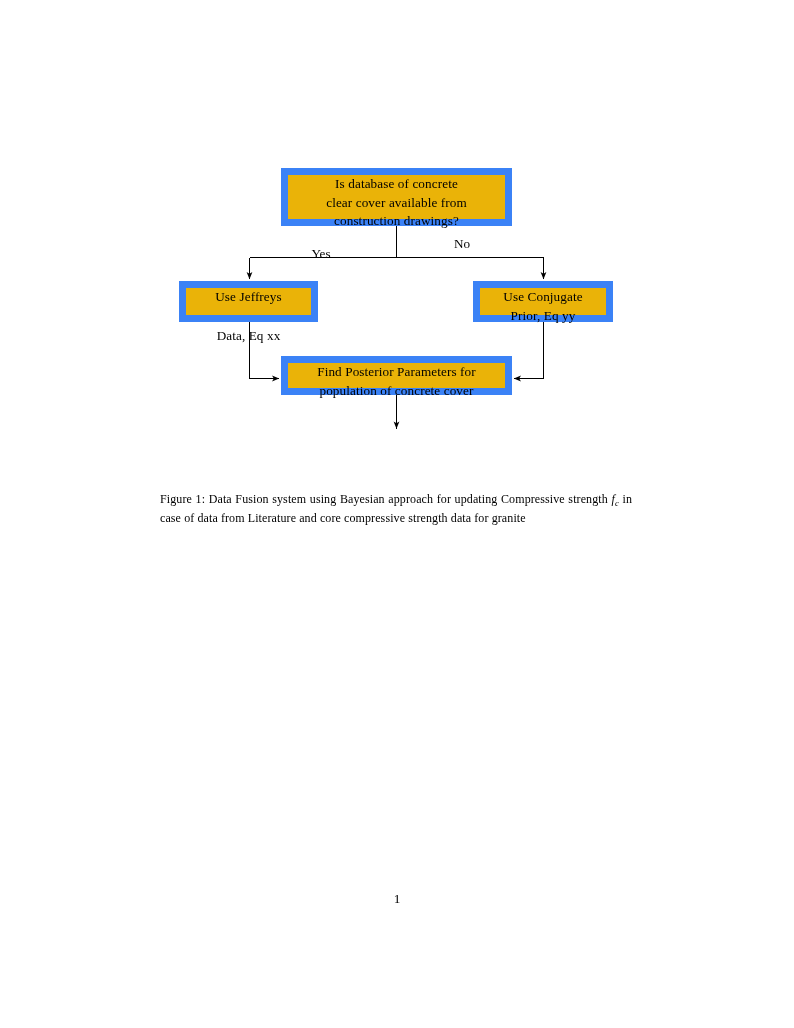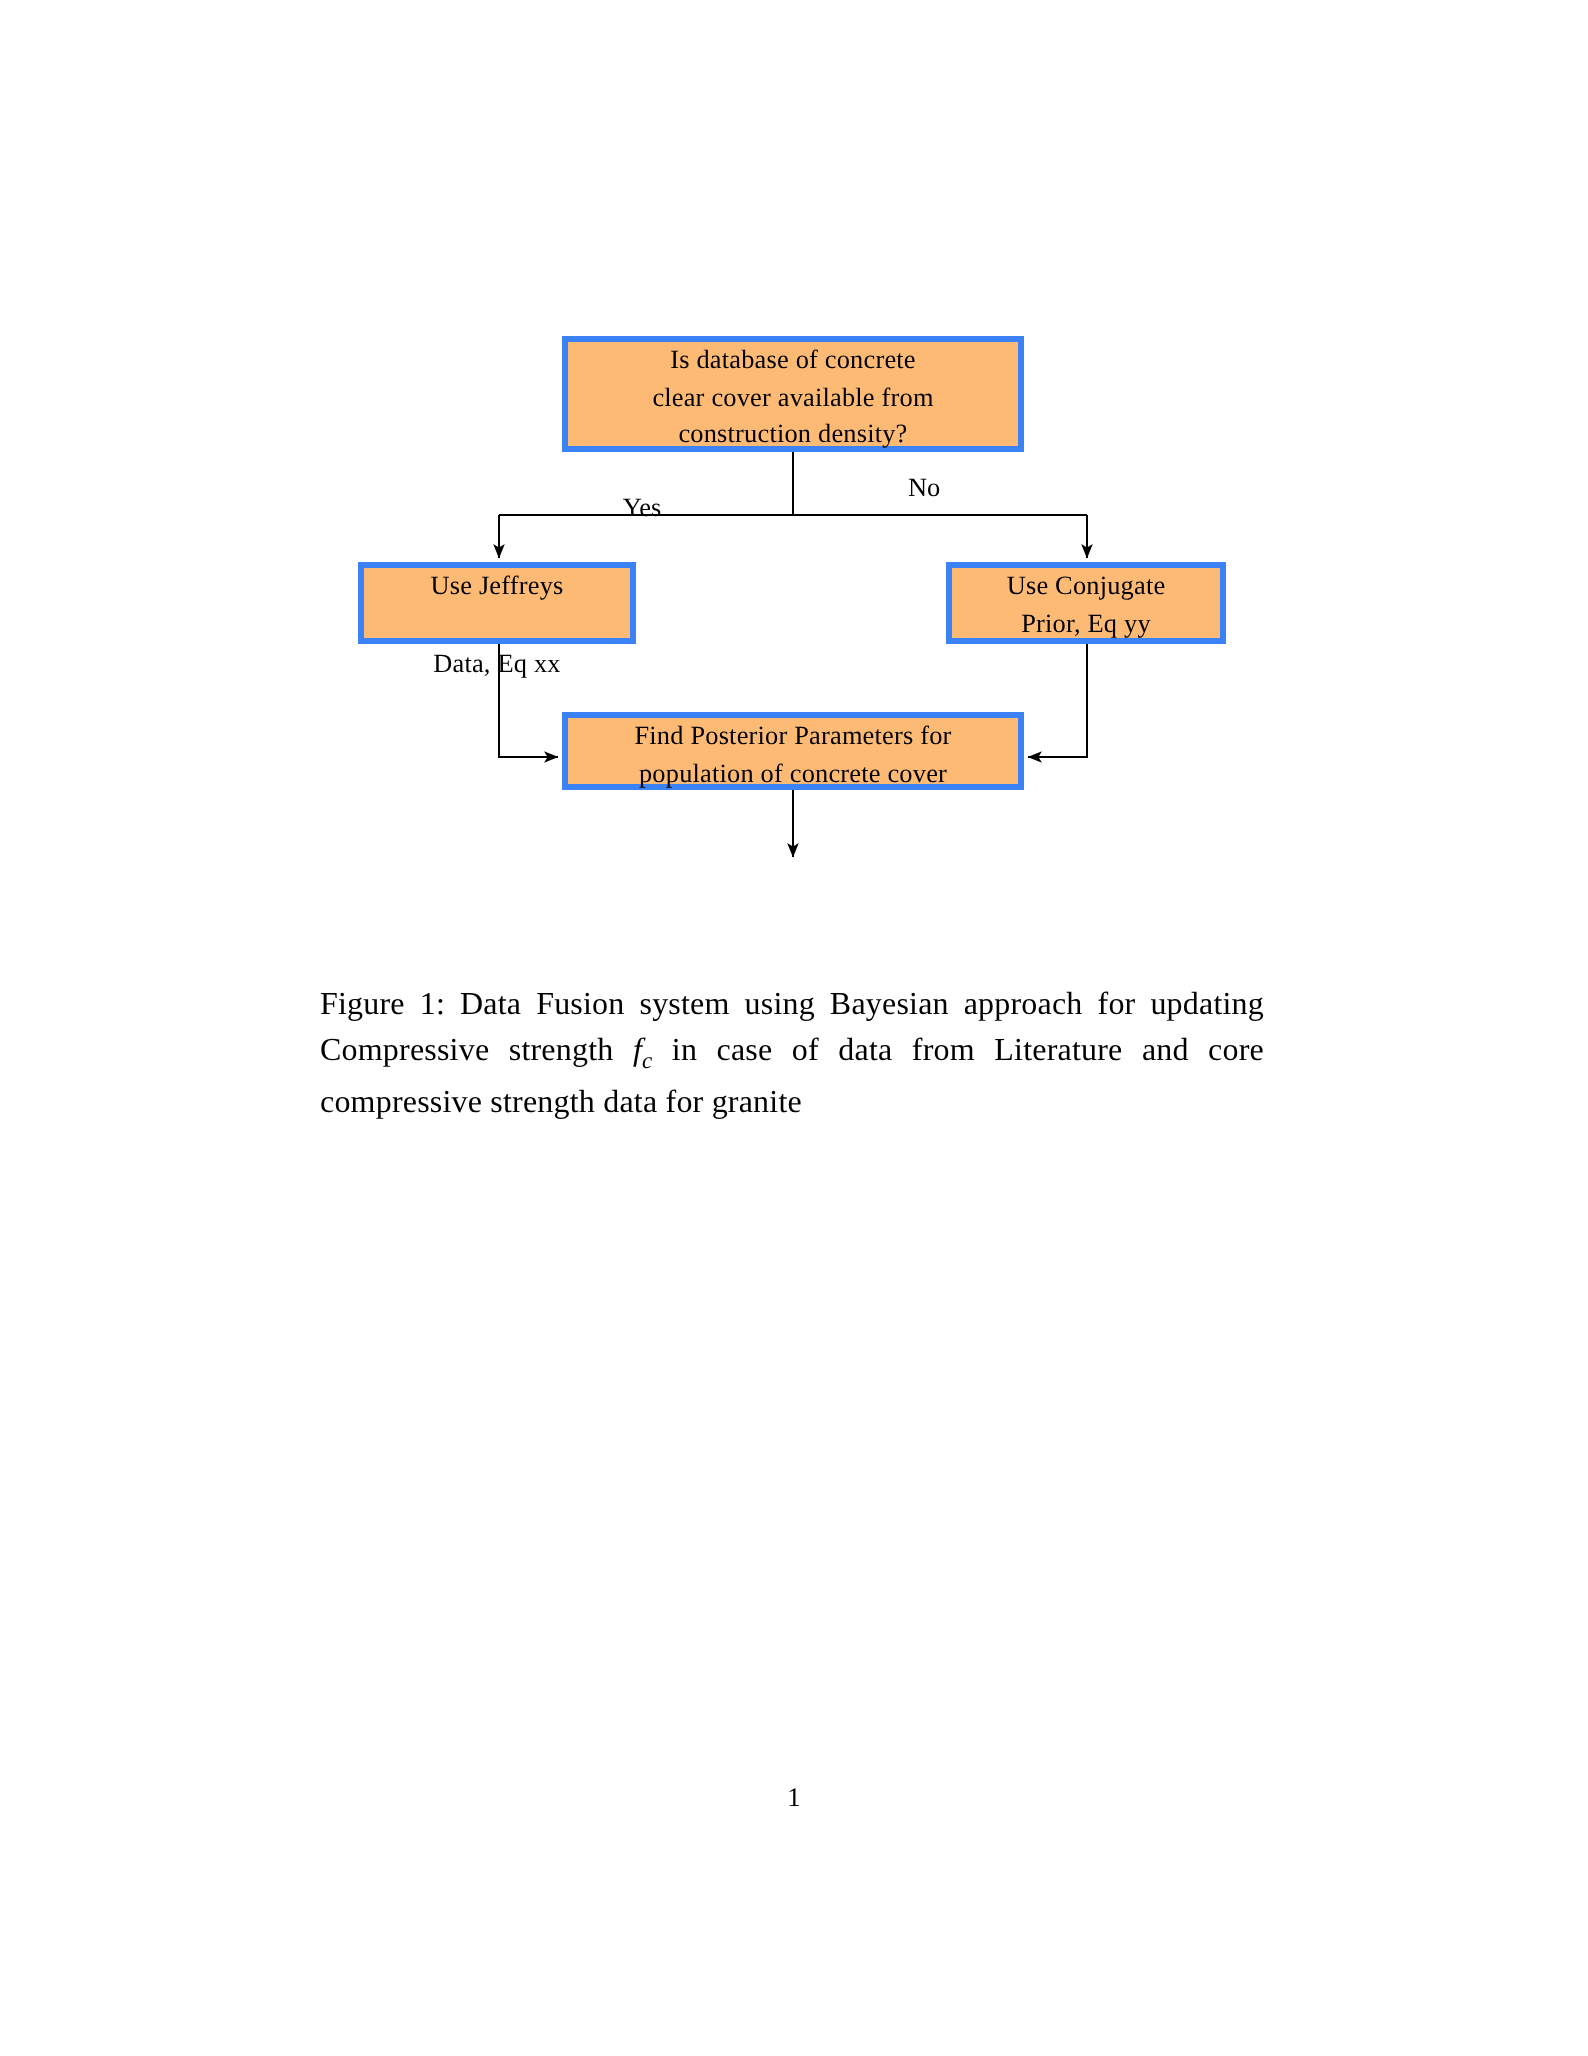--- a/index.html
+++ b/index.html
@@ -37,22 +37,22 @@
     top: 0;
     width: 794px;
     height: 500px;
     overflow: visible;
   }
 
   
   .node {
     position: absolute;
     box-sizing: border-box;
-    border: 3px solid #3b82f6;
-    background: #fdba74;
+    border: 7px solid #3b82f6;
+    background: #eab308;
     display: flex;
     flex-direction: column;
     align-items: center;
     justify-content: space-between;
     text-align: center;
     font-size: 13.2px;
     line-height: 1.42;
     letter-spacing: 0.1px;
     white-space: nowrap;
   }
@@ -102,21 +102,21 @@
   }
   #label-yes { left: 321px; top: 247px; }
   #label-no  { left: 444px; top: 237px; margin-left: 18px; }
 
   
   .caption {
     position: absolute;
     left: 160px;
     top: 491px;
     width: 472px;
-    font-size: 16px;
+    font-size: 12px;
     line-height: 1.44;
     text-align: justify;
     text-justify: inter-word;
     letter-spacing: 0.1px;
   }
   .caption .mathvar {
     font-style: italic;
     font-family: "Liberation Serif", "DejaVu Serif", serif;
   }
   .caption .mathvar sub {
@@ -163,21 +163,21 @@
 
         <path d="M543.5,322 L543.5,378.5 L514,378.5" marker-end="url(#arrowhead)"></path>
 
         <path d="M396.5,395 L396.5,428.5" marker-end="url(#arrowhead)"></path>
       </g>
     </svg>
 
     <div class="node" id="node-decision">
       <span class="line">Is database of concrete</span>
       <span class="line">clear cover available from</span>
-      <span class="line">construction density?</span>
+      <span class="line">construction drawings?</span>
     </div>
 
     <div class="edge-label" id="label-yes">Yes</div>
     <div class="edge-label" id="label-no">No</div>
 
     <div class="node" id="node-jeffreys">
       <span class="line">Use Jeffreys</span>
       <span class="line">Data, Eq xx</span>
     </div>
 

